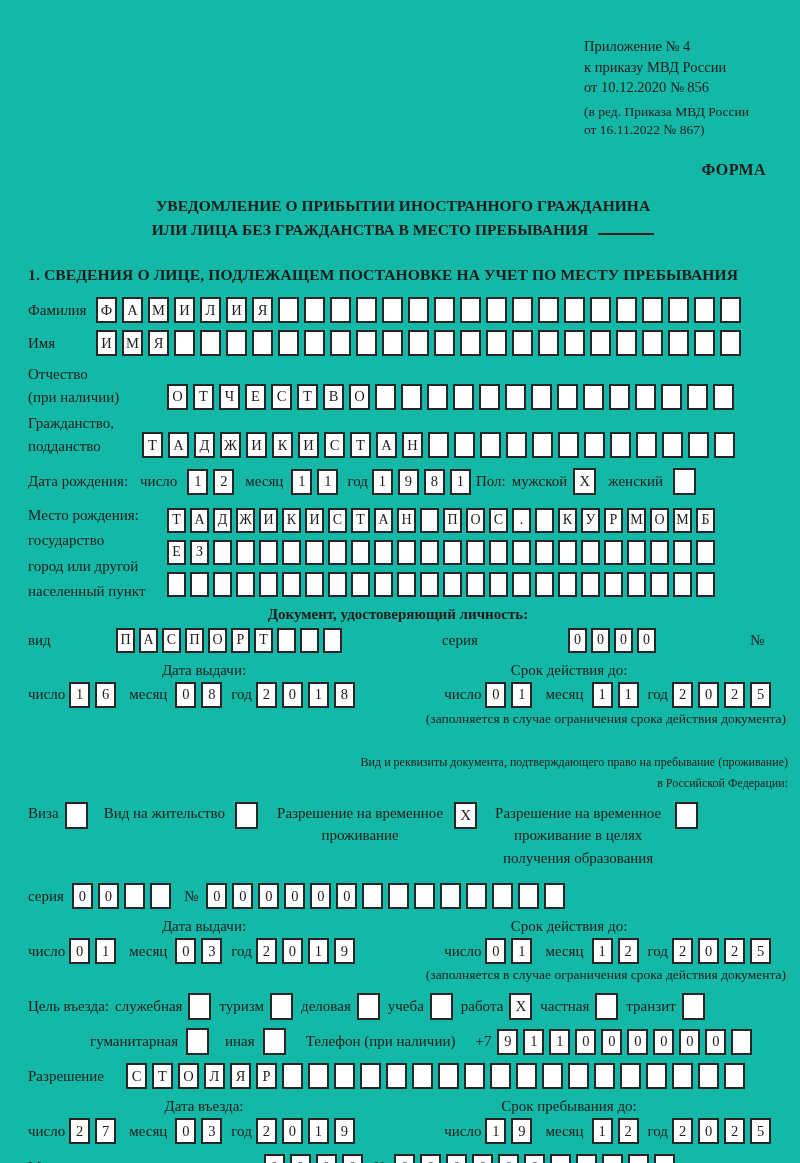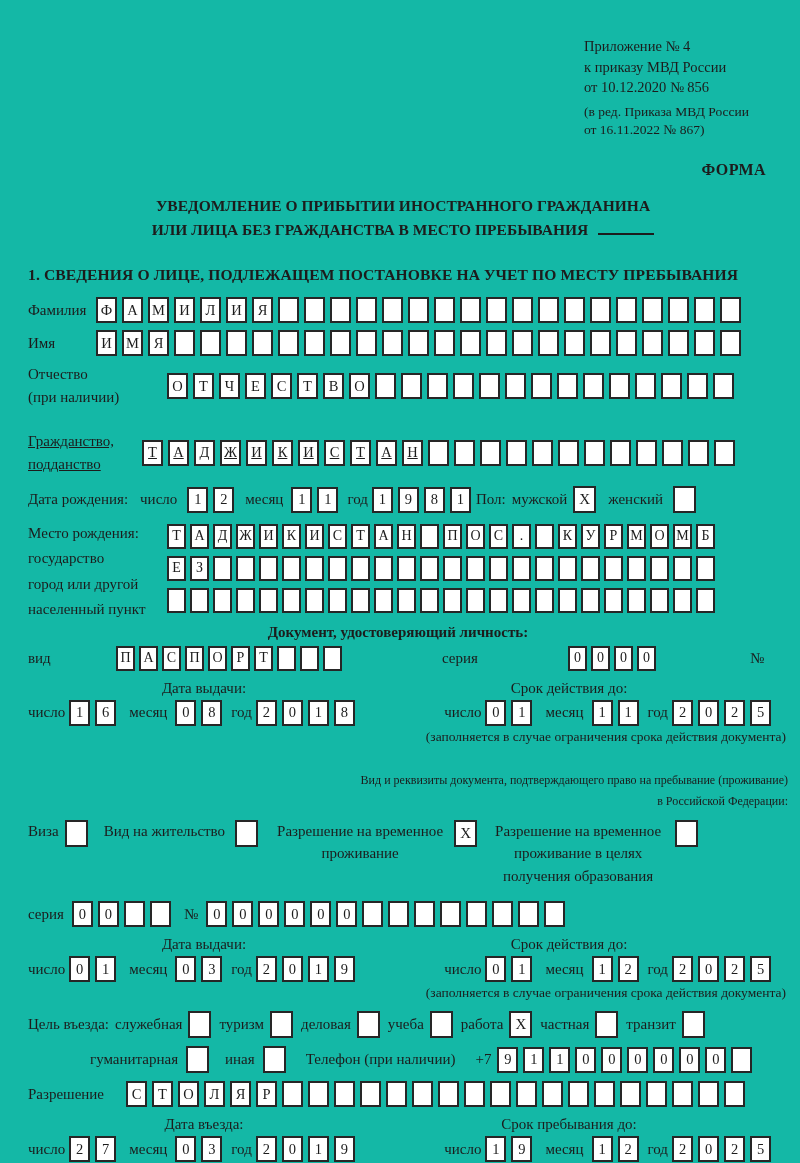--- a/index.html
+++ b/index.html
@@ -10,21 +10,21 @@
   .hdr { margin-left:556px; font-size:14.5px; line-height:1.42; }
   .hdr-sub { margin-left:556px; margin-top:5px; font-size:13.5px; line-height:1.35; }
   .forma { text-align:right; padding-right:22px; font-weight:bold; font-size:16px; margin-top:22px; letter-spacing:.4px; }
 
   .title { text-align:center; font-weight:bold; font-size:15.5px; line-height:1.55; margin-top:15px; padding-right:10px; }
   .uline { display:inline-block; width:56px; border-bottom:2px solid #1c1c1c; height:13px; margin-left:10px; }
 
   .sec { font-weight:bold; font-size:15.6px; margin-top:24px; white-space:nowrap; letter-spacing:.1px; }
 
   .row { display:flex; align-items:center; margin-top:7px; white-space:nowrap; }
-  .row-top { align-items:center; }
+  .row-top { align-items:flex-end; }
   .lbl { font-size:15px; flex:none; }
   .lbl2 { font-size:15px; line-height:1.55; flex:none; }
   .boxes { display:flex; flex:none; }
   .cell { display:inline-flex; align-items:center; justify-content:center; width:21px; height:26px; border:2px solid #262626; margin-right:5px; font-size:14.5px; flex:none; background:#fff; }
   .cell.sm { width:19px; height:25px; margin-right:4px; font-size:14px; }
   .cb { display:inline-flex; align-items:center; justify-content:center; width:23px; height:27px; border:2px solid #262626; font-size:15px; flex:none; background:#fff; }
   .gap4{width:4px;flex:none}.gap6{width:6px;flex:none}.gap8{width:8px;flex:none}.gap10{width:10px;flex:none}.gap12{width:12px;flex:none}.gap16{width:16px;flex:none}.gap20{width:20px;flex:none}
 
   .center-b { text-align:center; font-weight:bold; font-size:15px; margin-top:10px; padding-right:20px; }
 
@@ -154,21 +154,21 @@
         <span class="cell"></span>
         <span class="cell"></span>
         <span class="cell"></span>
         <span class="cell"></span>
         <span class="cell"></span>
         <span class="cell"></span>
         <span class="cell"></span>
       </span>
   </div>
 
-  <div class="row row-top" style="margin-top:20px;text-decoration:underline;">
+  <div class="row row-top" style="margin-top:2px;">
     <span class="lbl2" style="width:114px;">
       <span>Гражданство,</span><br><span>подданство</span>
     </span>
     <span class="boxes">
         <span class="cell">Т</span>
         <span class="cell">А</span>
         <span class="cell">Д</span>
         <span class="cell">Ж</span>
         <span class="cell">И</span>
         <span class="cell">К</span>

